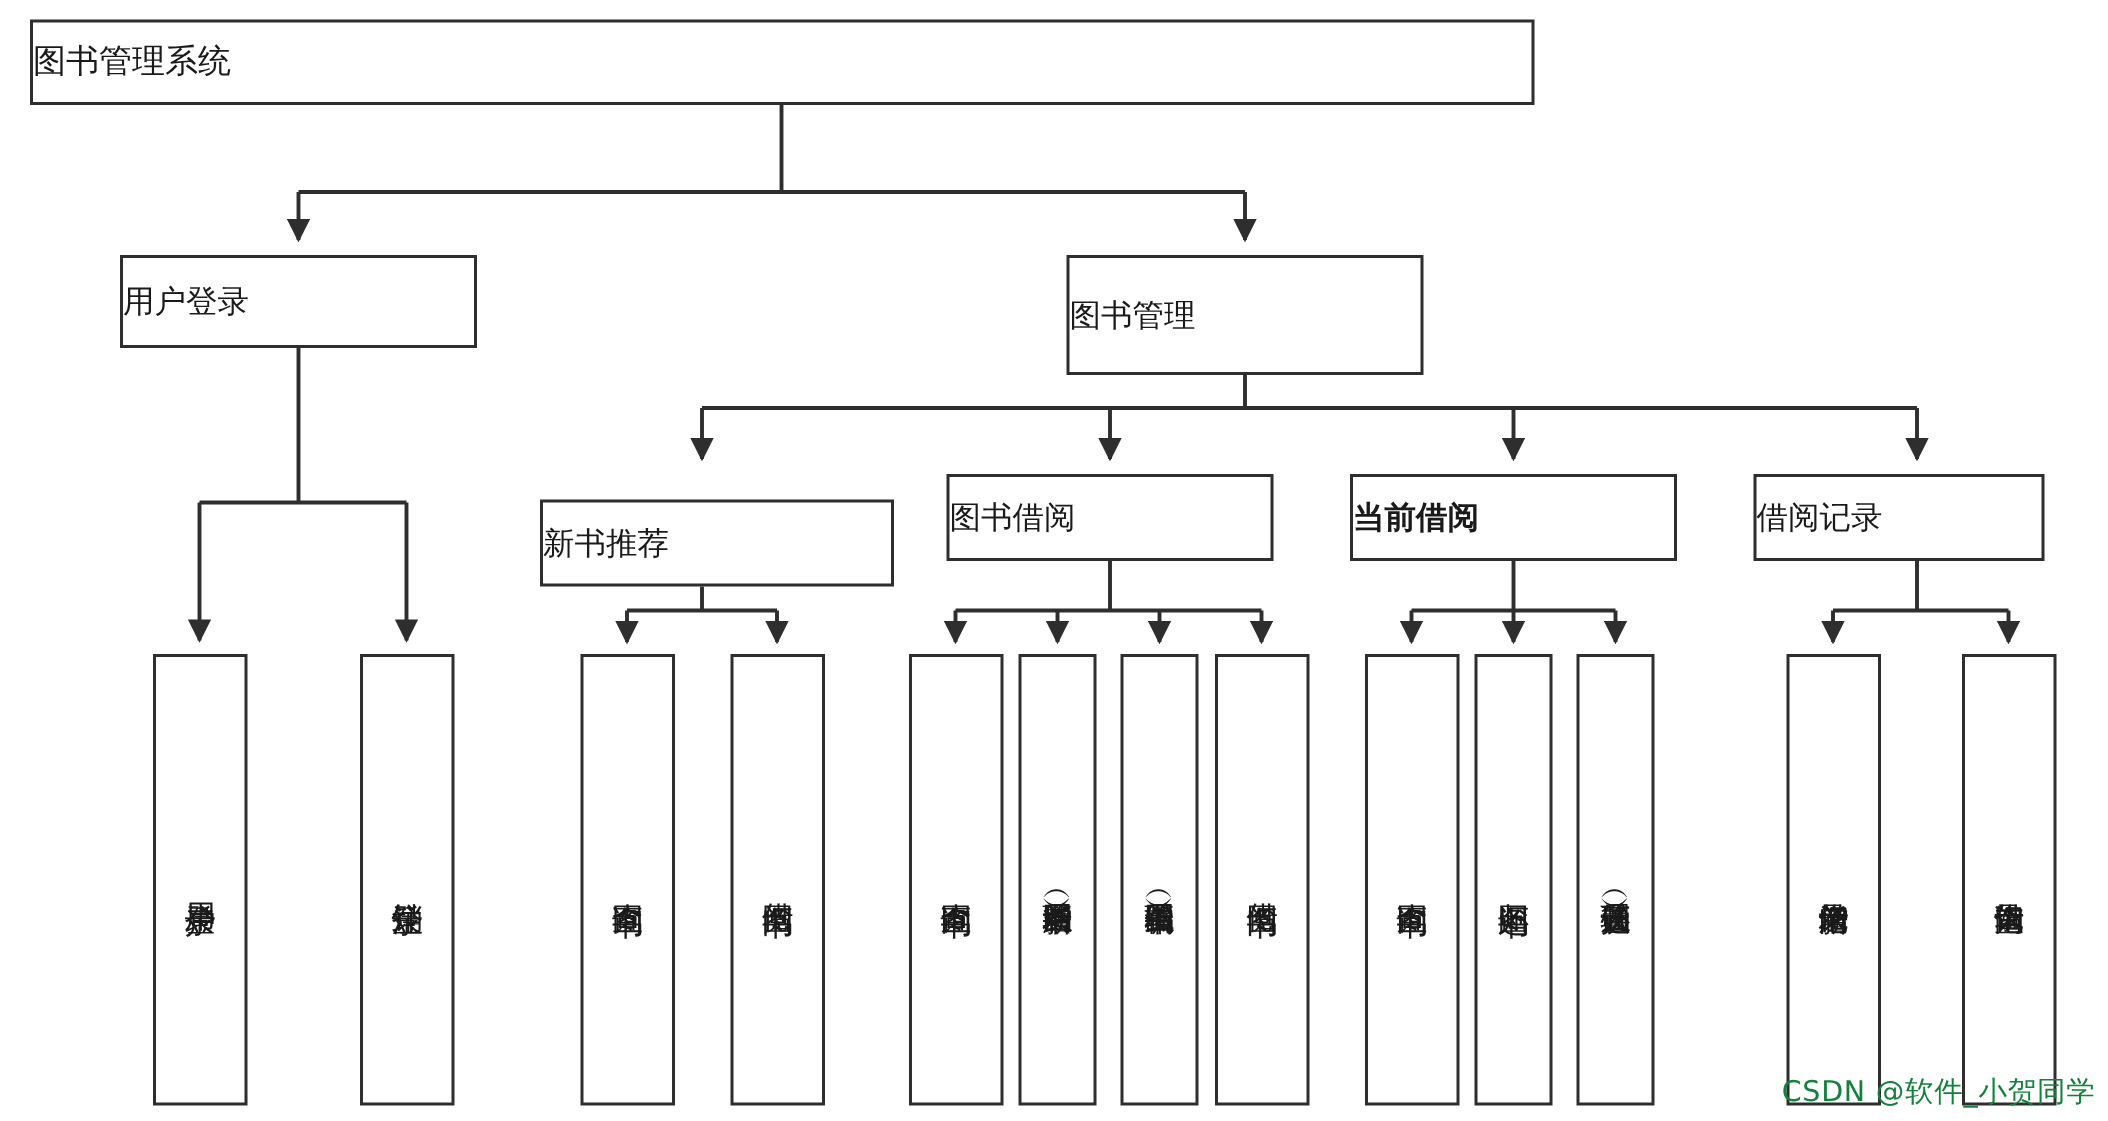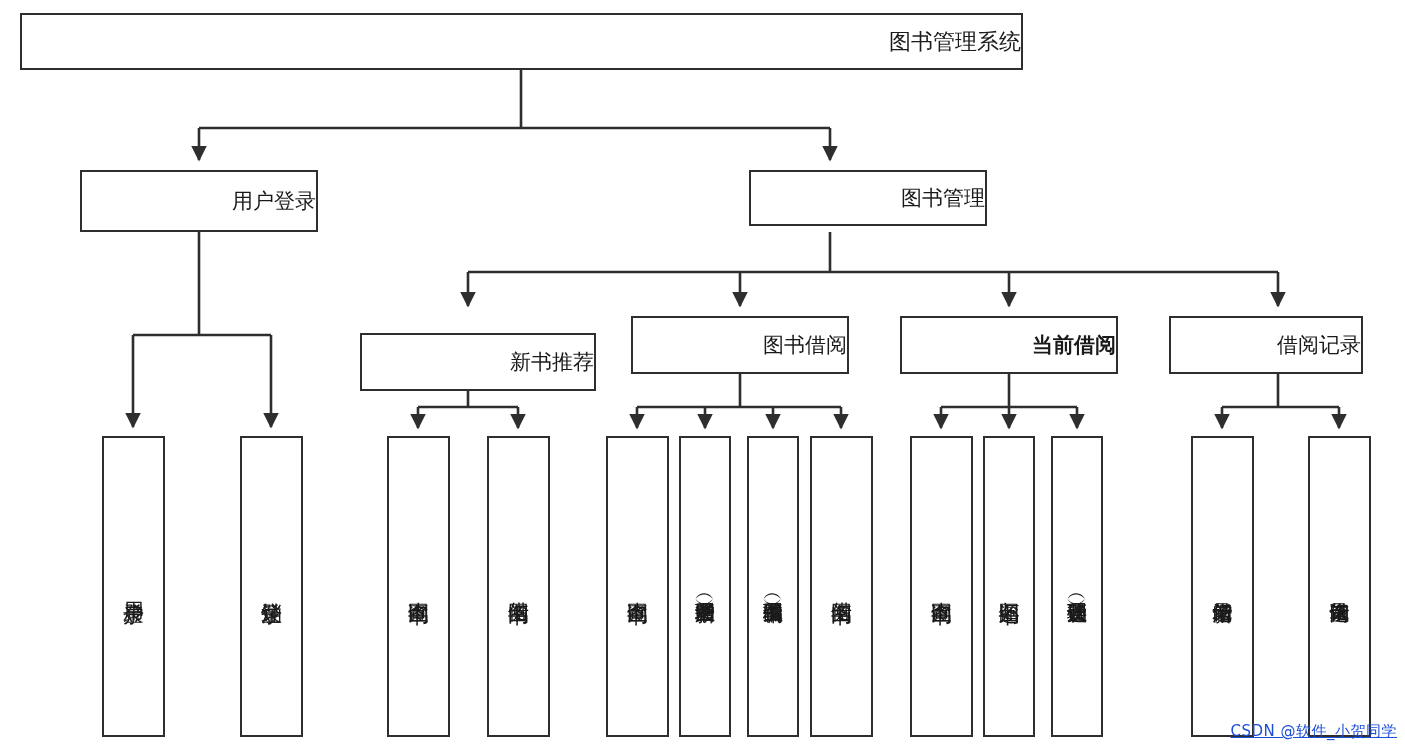--- a/index.html
+++ b/index.html
@@ -25,21 +25,21 @@
     height: 747px;
     pointer-events: none;
   }
   .node {
     position: absolute;
     box-sizing: border-box;
     background: #ffffff;
     border: 2.5px solid #2e2e2e;
     display: flex;
     align-items: center;
-    justify-content: flex-end;
+    justify-content: flex-start;
     color: #1a1a1a;
     z-index: 2;
   }
   .node .label {
     display: block;
     text-align: center;
     line-height: 1.25;
     white-space: nowrap;
   }
   .node.horiz .label {
@@ -62,26 +62,25 @@
     max-height: 290px;
   }
   .node.vert.tight .label {
     font-size: 20px;
     letter-spacing: 0px;
   }
   #watermark {
     position: absolute;
     right: 8px;
     bottom: 6px;
-    font-size: 15px;
-    color: #1d4ed8;
+    font-size: 19px;
+    color: #15803d;
     z-index: 5;
     white-space: nowrap;
     letter-spacing: 0.5px;
-    text-decoration: underline;
   }
 </style>
 </head>
 <body>
 
 <div id="canvas">
 
   <svg id="edges" viewBox="0 0 1405 747">
     <defs>
       <marker id="arrow" viewBox="0 0 10 10" refX="9" refY="5" markerWidth="6" markerHeight="6" orient="auto-start-reverse">
@@ -132,21 +131,21 @@
     </g>
   </svg>
 
   <div class="node root horiz" style="left:20px; top:13px; width:1003px; height:57px;">
     <span class="label">图书管理系统</span>
   </div>
 
   <div class="node horiz" style="left:80px; top:170px; width:238px; height:62px;">
     <span class="label">用户登录</span>
   </div>
-  <div class="node horiz" style="left:749px; top:170px; width:238px; height:56px;">
+  <div class="node horiz" style="left:711px; top:170px; width:238px; height:80px;">
     <span class="label">图书管理</span>
   </div>
 
   <div class="node horiz" style="left:360px; top:316px; width:236px; height:58px;margin-top:17px;">
     <span class="label">新书推荐</span>
   </div>
   <div class="node horiz" style="left:631px; top:316px; width:218px; height:58px;">
     <span class="label">图书借阅</span>
   </div>
   <div class="node horiz" style="left:900px; top:316px; width:218px; height:58px;font-weight:bold;">

